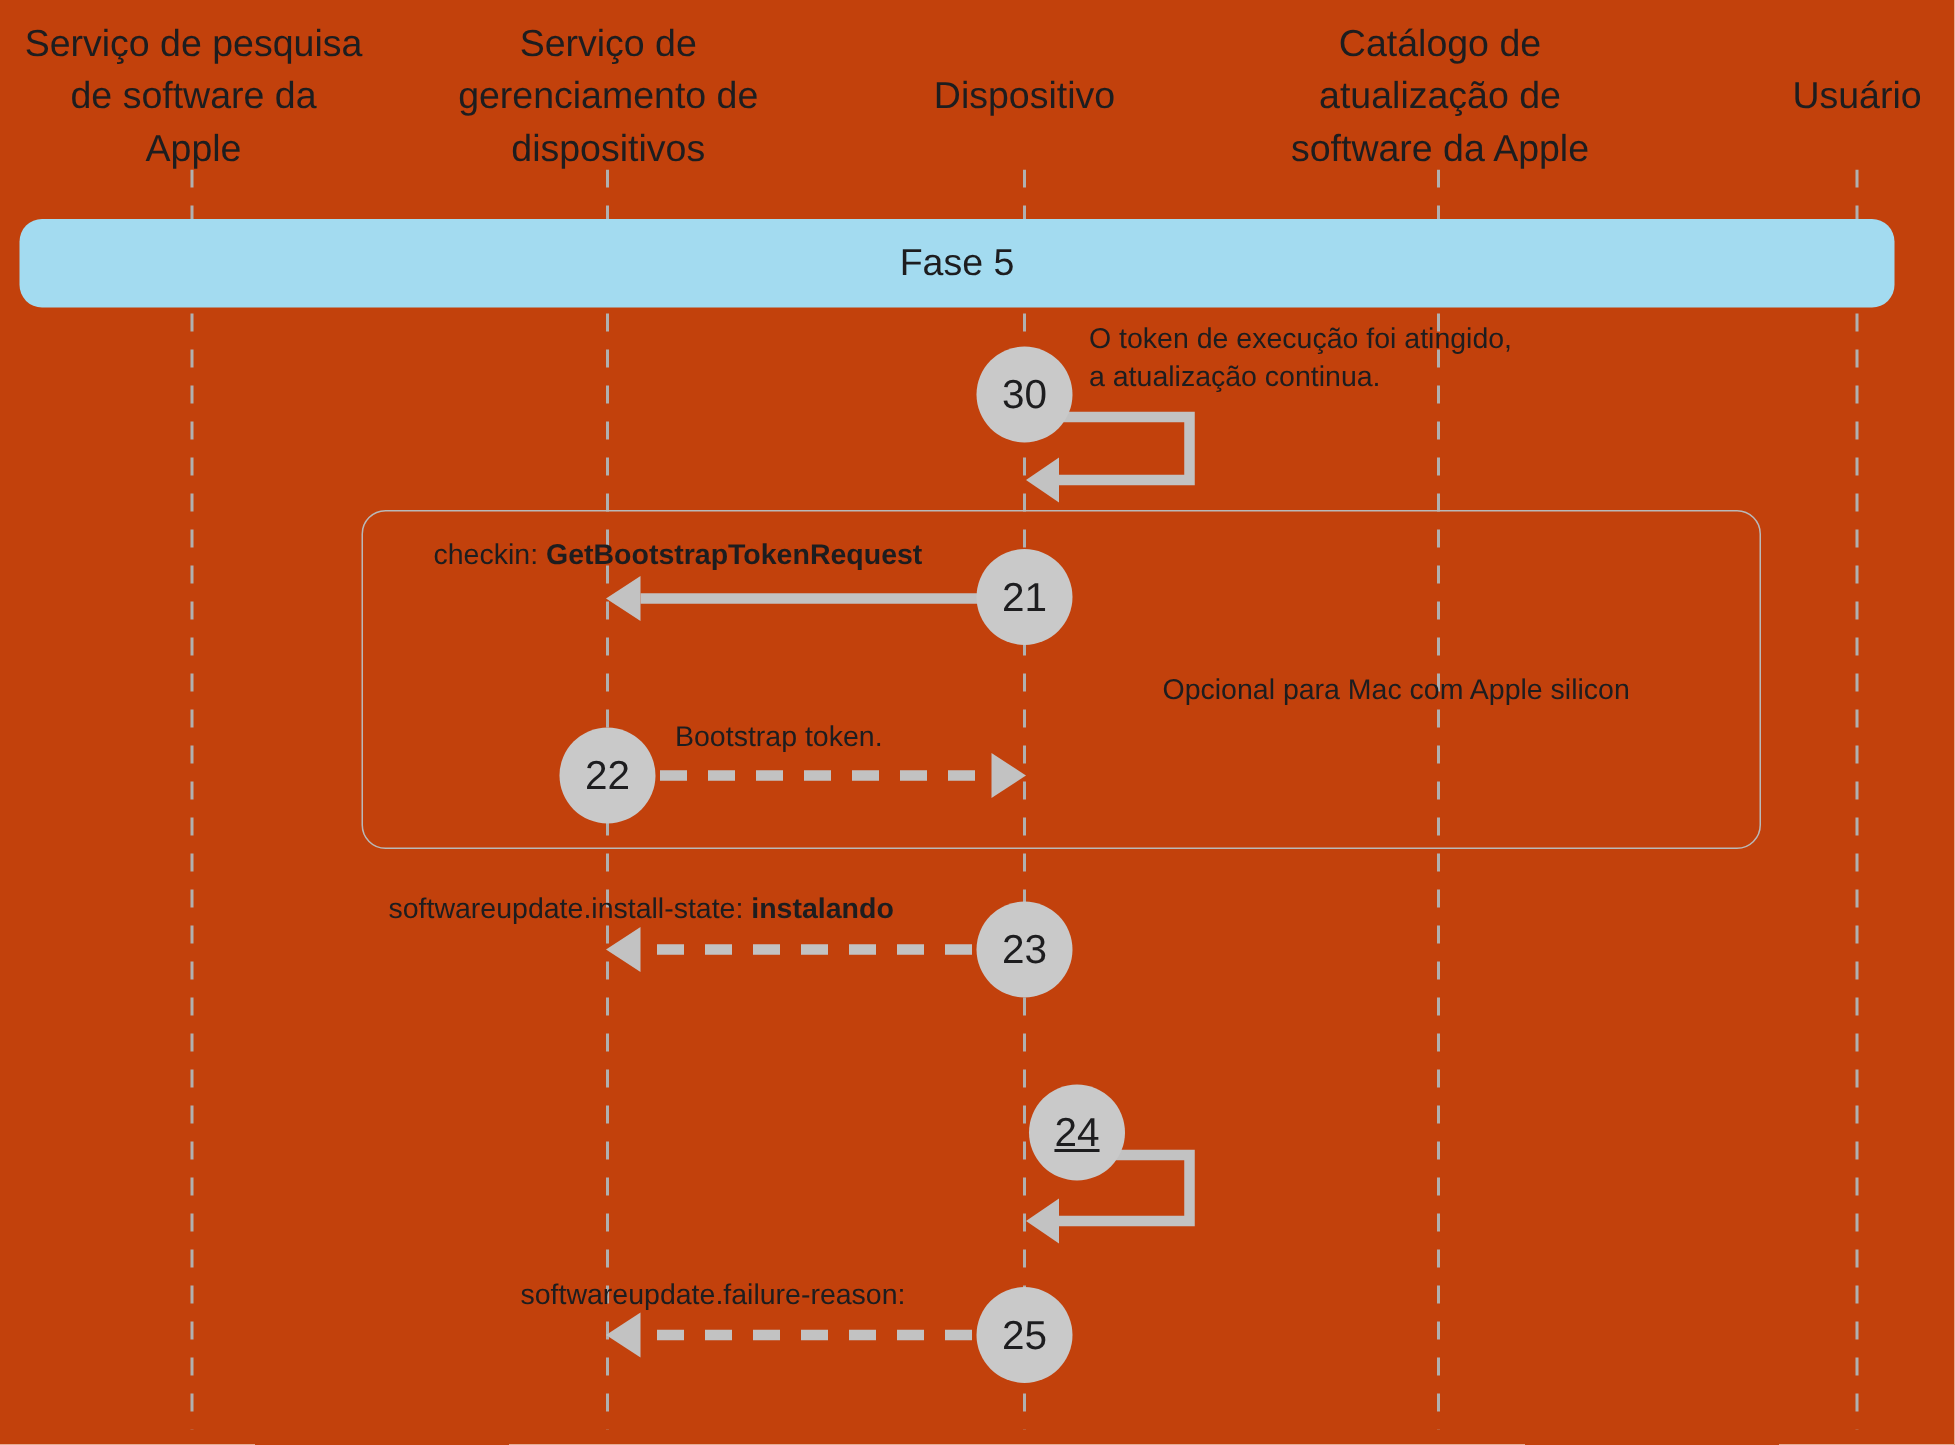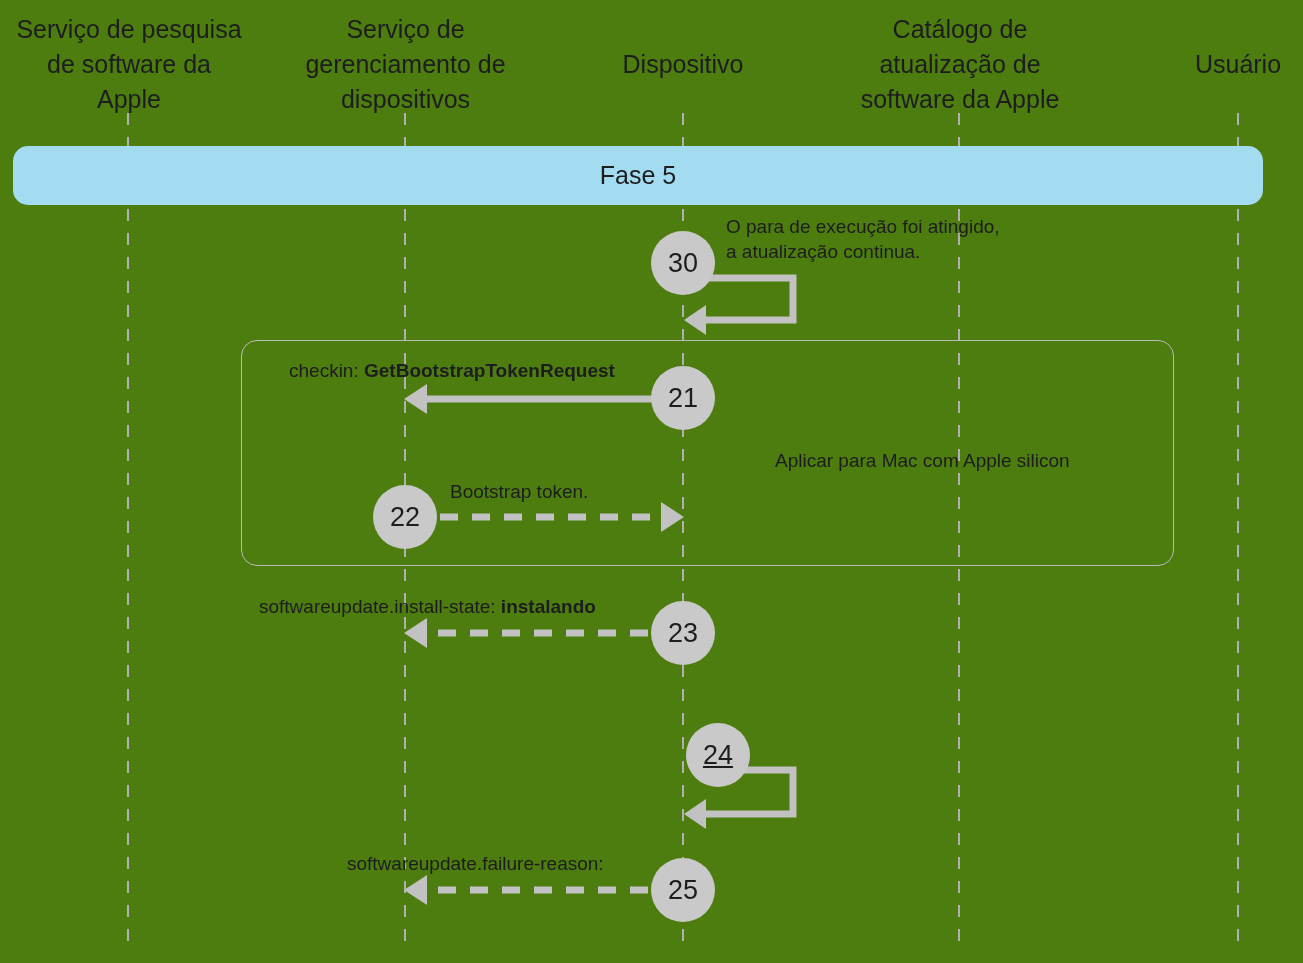--- a/index.html
+++ b/index.html
@@ -9,21 +9,21 @@
   }
   body {
     font-family: "Liberation Sans", sans-serif;
     color: #000000;
   }
   #canvas {
     position: relative;
     width: 1303px;
     height: 963px;
     overflow: hidden;
-    background: #4d7c0f;
+    background: #c2410c;
   }
 
   
   .col-header {
     position: absolute;
     text-align: center;
     font-size: 25px;
     line-height: 35px;
     color: #1d1d1f;
     font-weight: 400;
@@ -120,21 +120,21 @@
   <div class="lifeline" style="left:682px; top:113px; height:840px;"></div>
   <div class="lifeline" style="left:958px; top:113px; height:840px;"></div>
   <div class="lifeline" style="left:1237px; top:113px; height:840px;"></div>
 
   <div class="phase-banner" style="left:13px; top:146px; width:1250px; height:59px; background:#a3dbf0;">
     <span>Fase 5</span>
   </div>
 
   <div class="group-box" style="left:241px; top:340px; width:933px; height:226px;"></div>
 
-  <div class="group-note" style="left:775px; top:450px;">Aplicar para Mac com Apple silicon</div>
+  <div class="group-note" style="left:775px; top:450px;">Opcional para Mac com Apple silicon</div>
 
   <svg id="arrows" viewBox="0 0 1303 963" xmlns="http://www.w3.org/2000/svg">
 
     <g>
       <path d="M 698 278 L 793 278 L 793 320 L 706 320" fill="none" stroke="#c2c2c2" stroke-width="7" stroke-linejoin="miter"></path>
       <polygon points="706,305 706,335 684,320" fill="#c2c2c2"></polygon>
     </g>
 
     <g>
       <line x1="680" y1="399" x2="427" y2="399" stroke="#c2c2c2" stroke-width="7"></line>
@@ -168,21 +168,21 @@
 
   <div class="step-badge" style="left:373px; top:485px;">22</div>
 
   <div class="step-badge" style="left:651px; top:601px;">23</div>
 
   <div class="step-badge" style="left:686px; top:723px;text-decoration:underline;">24</div>
 
   <div class="step-badge" style="left:651px; top:858px;">25</div>
 
   <div class="msg-label" style="left:726px; top:214px;">
-    <div>O para de execução foi atingido,</div>
+    <div>O token de execução foi atingido,</div>
     <div>a atualização continua.</div>
   </div>
 
   <div class="msg-label" style="left:289px; top:358px;">
     <span>checkin: </span><b>GetBootstrapTokenRequest</b>
   </div>
 
   <div class="msg-label" style="left:450px; top:479px;">
     <span>Bootstrap token.</span>
   </div>

